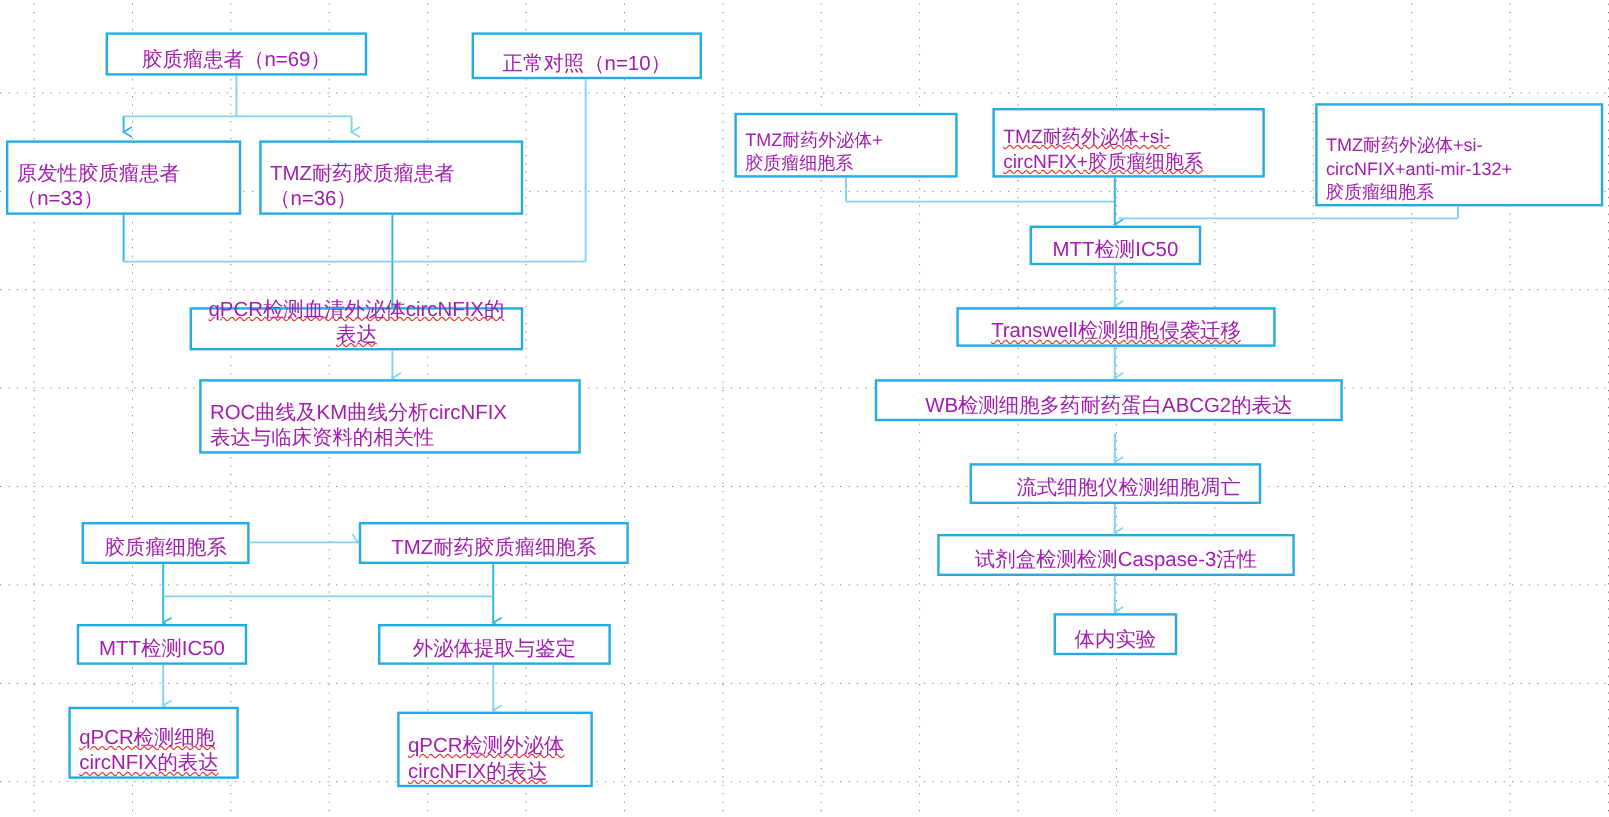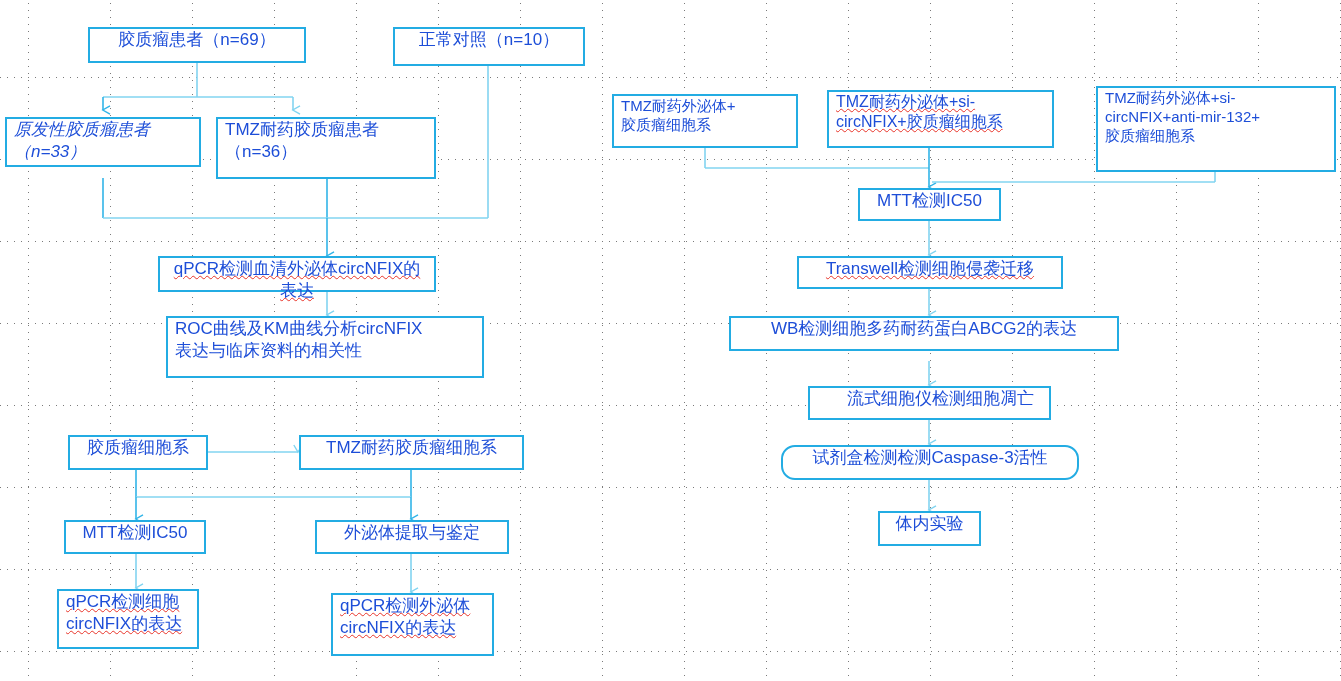--- a/index.html
+++ b/index.html
@@ -31,23 +31,23 @@
     width: 1341px;
     height: 681px;
     pointer-events: none;
   }
 
   .node {
     position: absolute;
     box-sizing: border-box;
     border: 2px solid #23ace3;
     background: #ffffff;
-    color: #1d4ed8;
+    color: #a21caf;
     display: flex;
-    align-items: flex-start;
+    align-items: flex-end;
     justify-content: flex-start;
     padding: 0 7px;
     line-height: 1.28;
     font-size: 17px;
     white-space: pre-line;
   }
   .node.center { justify-content: center; text-align: center; }
   .node .txt { display: block; }
 
   
@@ -119,21 +119,21 @@
   </svg>
 
   <div class="node center" style="left:88px; top:27px; width:218px; height:36px;">
     <span class="txt">胶质瘤患者（n=69）</span>
   </div>
 
   <div class="node center" style="left:393px; top:27px; width:192px; height:39px;">
     <span class="txt">正常对照（n=10）</span>
   </div>
 
-  <div class="node" style="left:5px; top:117px; width:196px; height:50px;font-style:italic;">
+  <div class="node" style="left:5px; top:117px; width:196px; height:62px;">
     <span class="txt">原发性胶质瘤患者
 （n=33）</span>
   </div>
 
   <div class="node" style="left:216px; top:117px; width:220px; height:62px;">
     <span class="txt">TMZ耐药胶质瘤患者
 （n=36）</span>
   </div>
 
   <div class="node center" style="left:158px; top:256px; width:278px; height:36px;">
@@ -196,21 +196,21 @@
   </div>
 
   <div class="node center" style="left:729px; top:316px; width:390px; height:35px;">
     <span class="txt">WB检测细胞多药耐药蛋白ABCG2的表达</span>
   </div>
 
   <div class="node center" style="left:808px; top:386px; width:243px; height:34px;padding-left:29px;">
     <span class="txt">流式细胞仪检测细胞凋亡</span>
   </div>
 
-  <div class="node center" style="left:781px; top:445px; width:298px; height:35px;border-radius:14px;">
+  <div class="node center" style="left:781px; top:445px; width:298px; height:35px;">
     <span class="txt">试剂盒检测检测Caspase-3活性</span>
   </div>
 
   <div class="node center" style="left:878px; top:511px; width:103px; height:35px;">
     <span class="txt">体内实验</span>
   </div>
 
 </div>
 
 </body></html>

